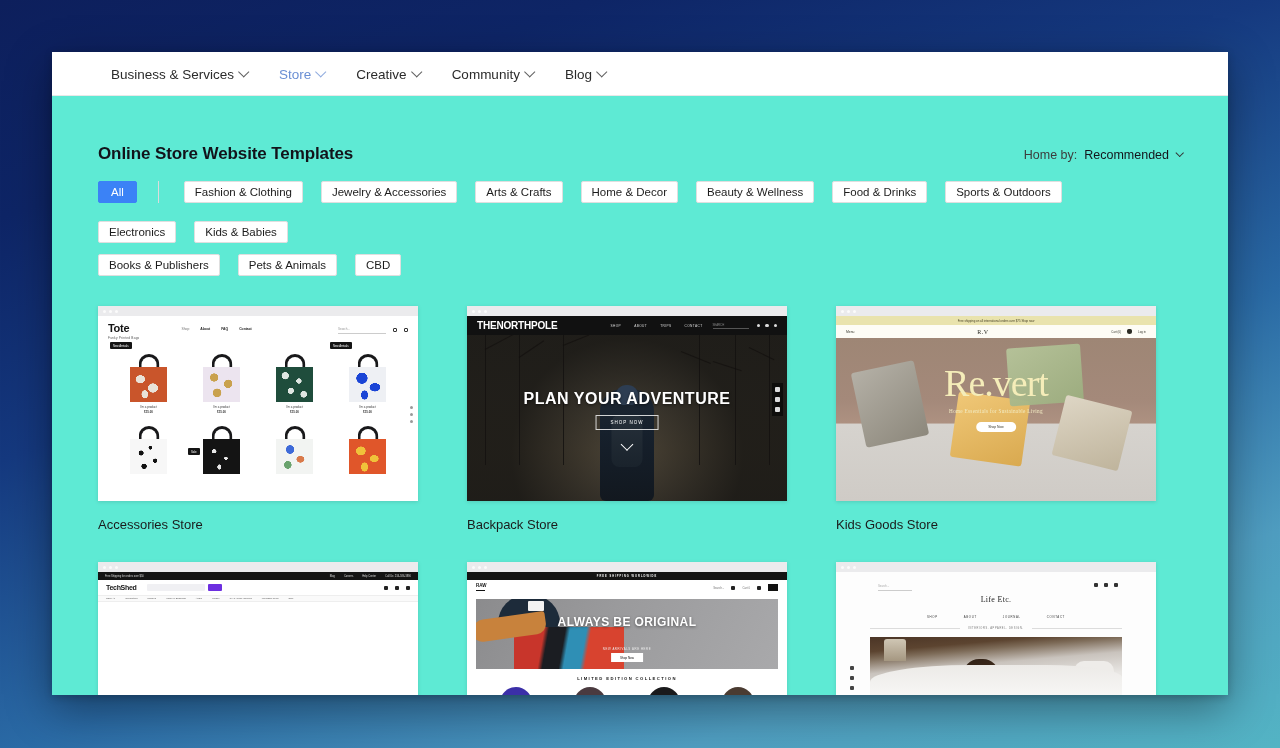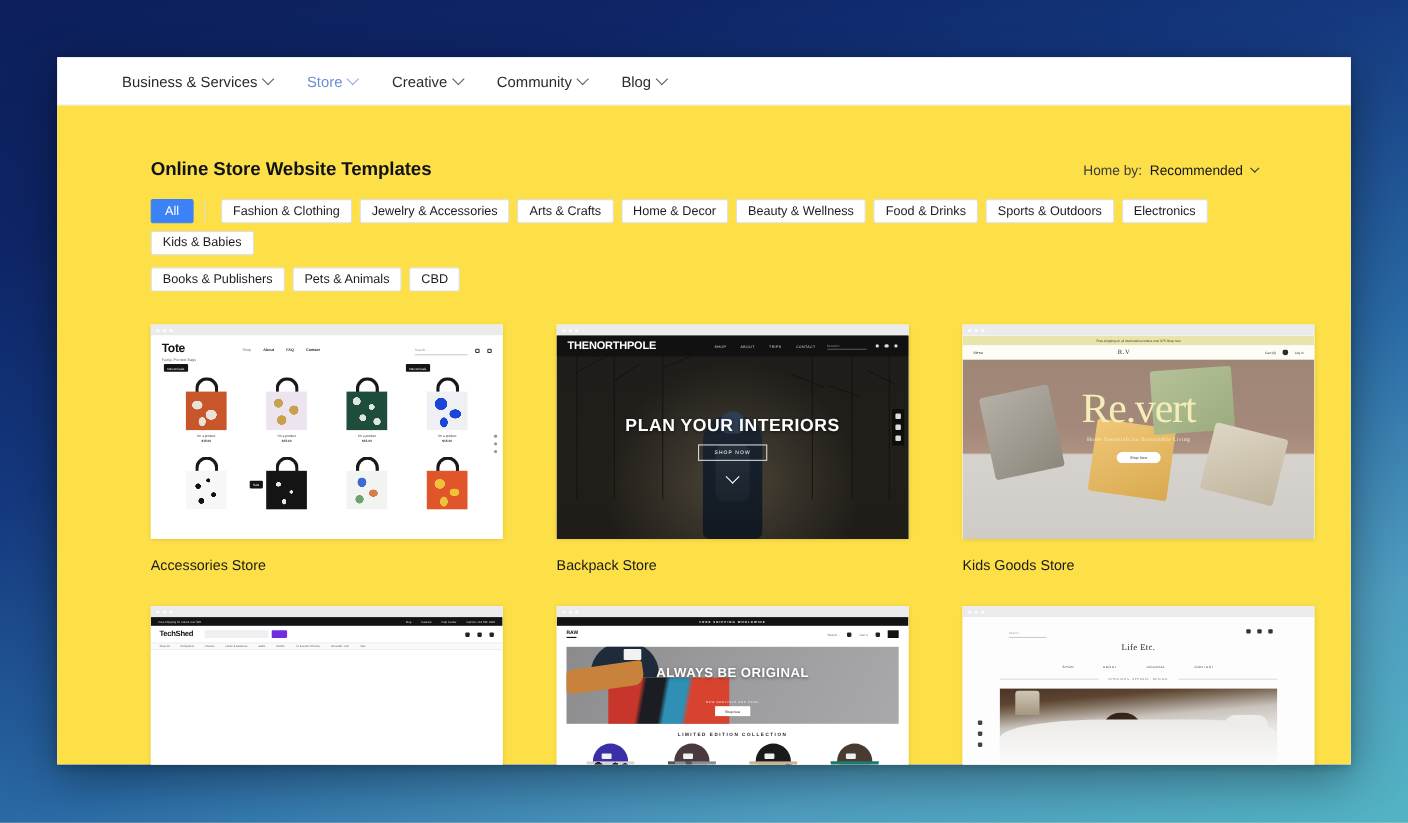--- a/index.html
+++ b/index.html
@@ -107,23 +107,23 @@
     font-family: "Liberation Sans", sans-serif;
     font-size: 13.5px;
     color: #2b2b2b;
     background: transparent;
   }
   .search-input::placeholder { color: #b9b9b9; }
   .search-icon { width: 16px; height: 16px; flex: 0 0 16px; }
 
   
   .page-body {
-    background: #fde047;
+    background: #5eead4;
     height: 599px;
-    padding: 0 85px;
+    padding: 0 46px;
     position: relative;
   }
 
   .page-head {
     display: flex;
     align-items: baseline;
     justify-content: space-between;
     padding-top: 48px;
   }
   .page-title {
@@ -147,21 +147,21 @@
     border-right: 1.2px solid #333;
     border-bottom: 1.2px solid #333;
     transform: rotate(45deg) translate(-1px,-2px);
     margin-left: 3px;
   }
 
   
   .chips {
     display: flex;
     flex-wrap: wrap;
-    gap: 7px;
+    gap: 18px;
     margin-top: 17px;
     max-width: 1022px;
   }
   .chip {
     border: 1px solid #dfdfdf;
     background: #fff;
     border-radius: 2px;
     font-size: 11.5px;
     color: #1c1c1c;
     padding: 4px 10px 5px;
@@ -568,21 +568,21 @@
                 <div class="branch" style="left:52px;top:22px;width:30px;transform:rotate(-34deg);"></div>
                 <div class="branch" style="left:96px;top:10px;width:28px;transform:rotate(-22deg);"></div>
                 <div class="branch" style="left:214px;top:16px;width:32px;transform:rotate(22deg);"></div>
                 <div class="branch" style="left:246px;top:26px;width:30px;transform:rotate(18deg);"></div>
                 <div class="branch" style="left:282px;top:12px;width:28px;transform:rotate(26deg);"></div>
               </div>
               <div class="hiker">
                 <div class="hood"></div>
                 <div class="pack"></div>
               </div>
-              <div class="t2-title">PLAN YOUR INTERIORS</div>
+              <div class="t2-title">PLAN YOUR ADVENTURE</div>
               <div class="t2-btn">SHOP NOW</div>
               <div class="t2-dn"></div>
               <div class="t2-social">
                 <i></i>
                 <i></i>
                 <i></i>
               </div>
             </div>
             <div class="t2-bar">
               <div class="t2-logo">THENORTHPOLE</div>

